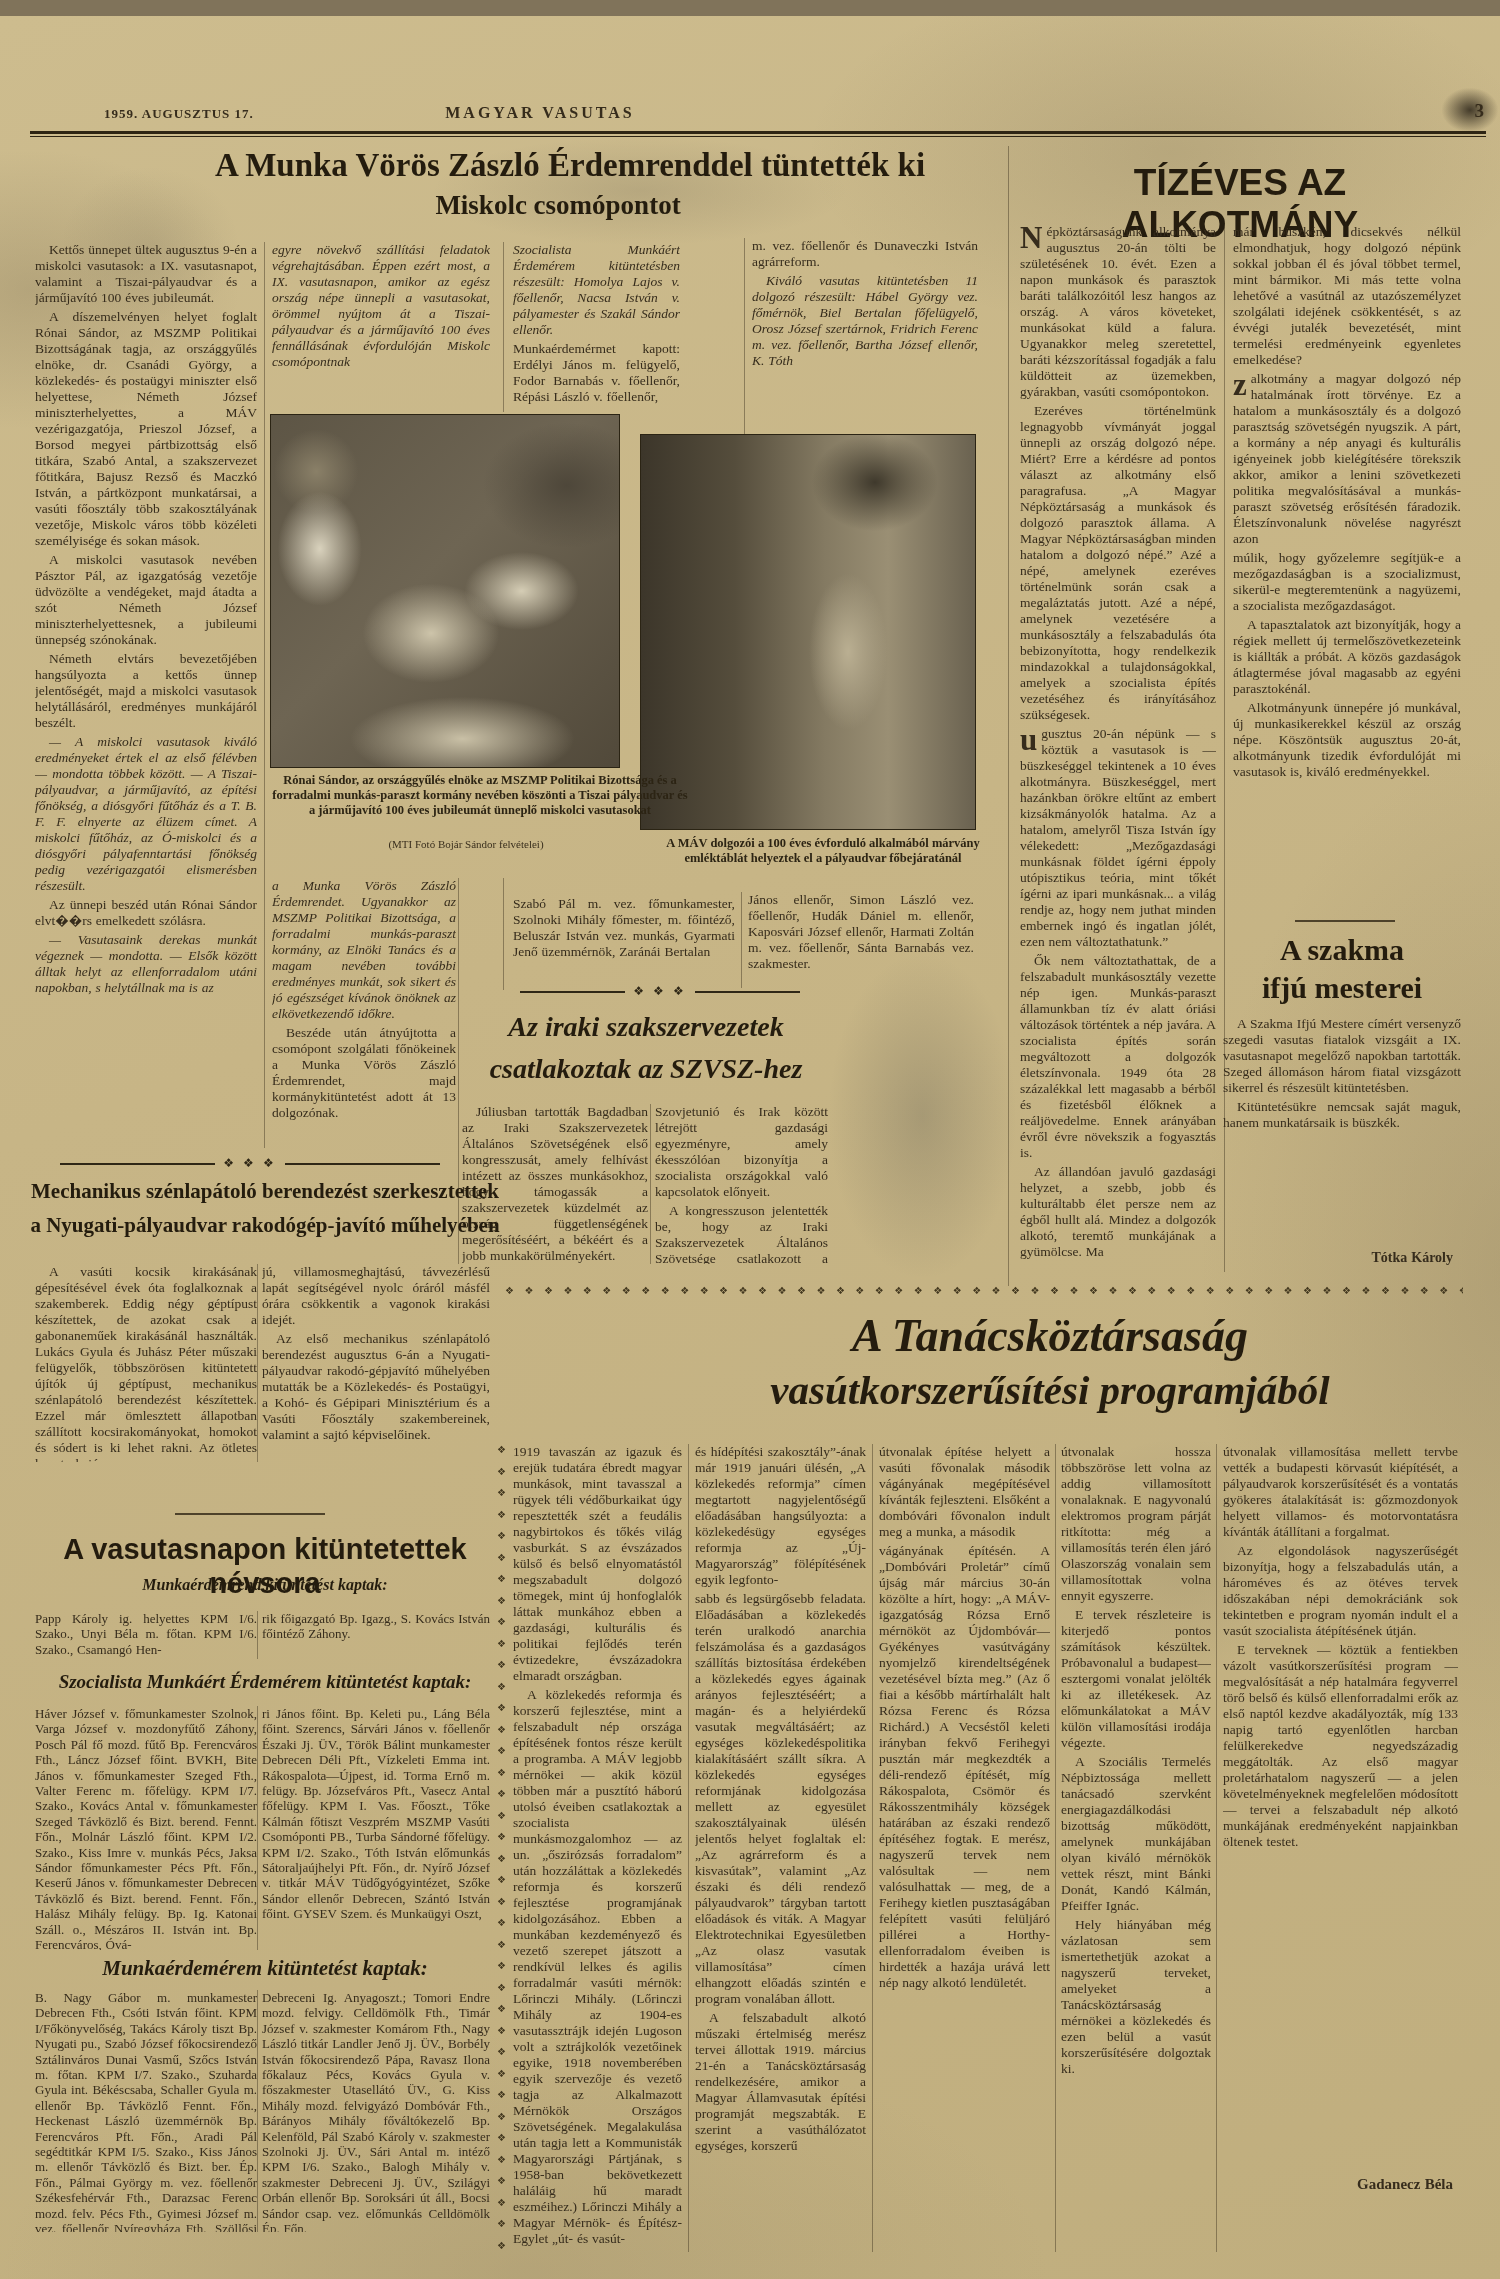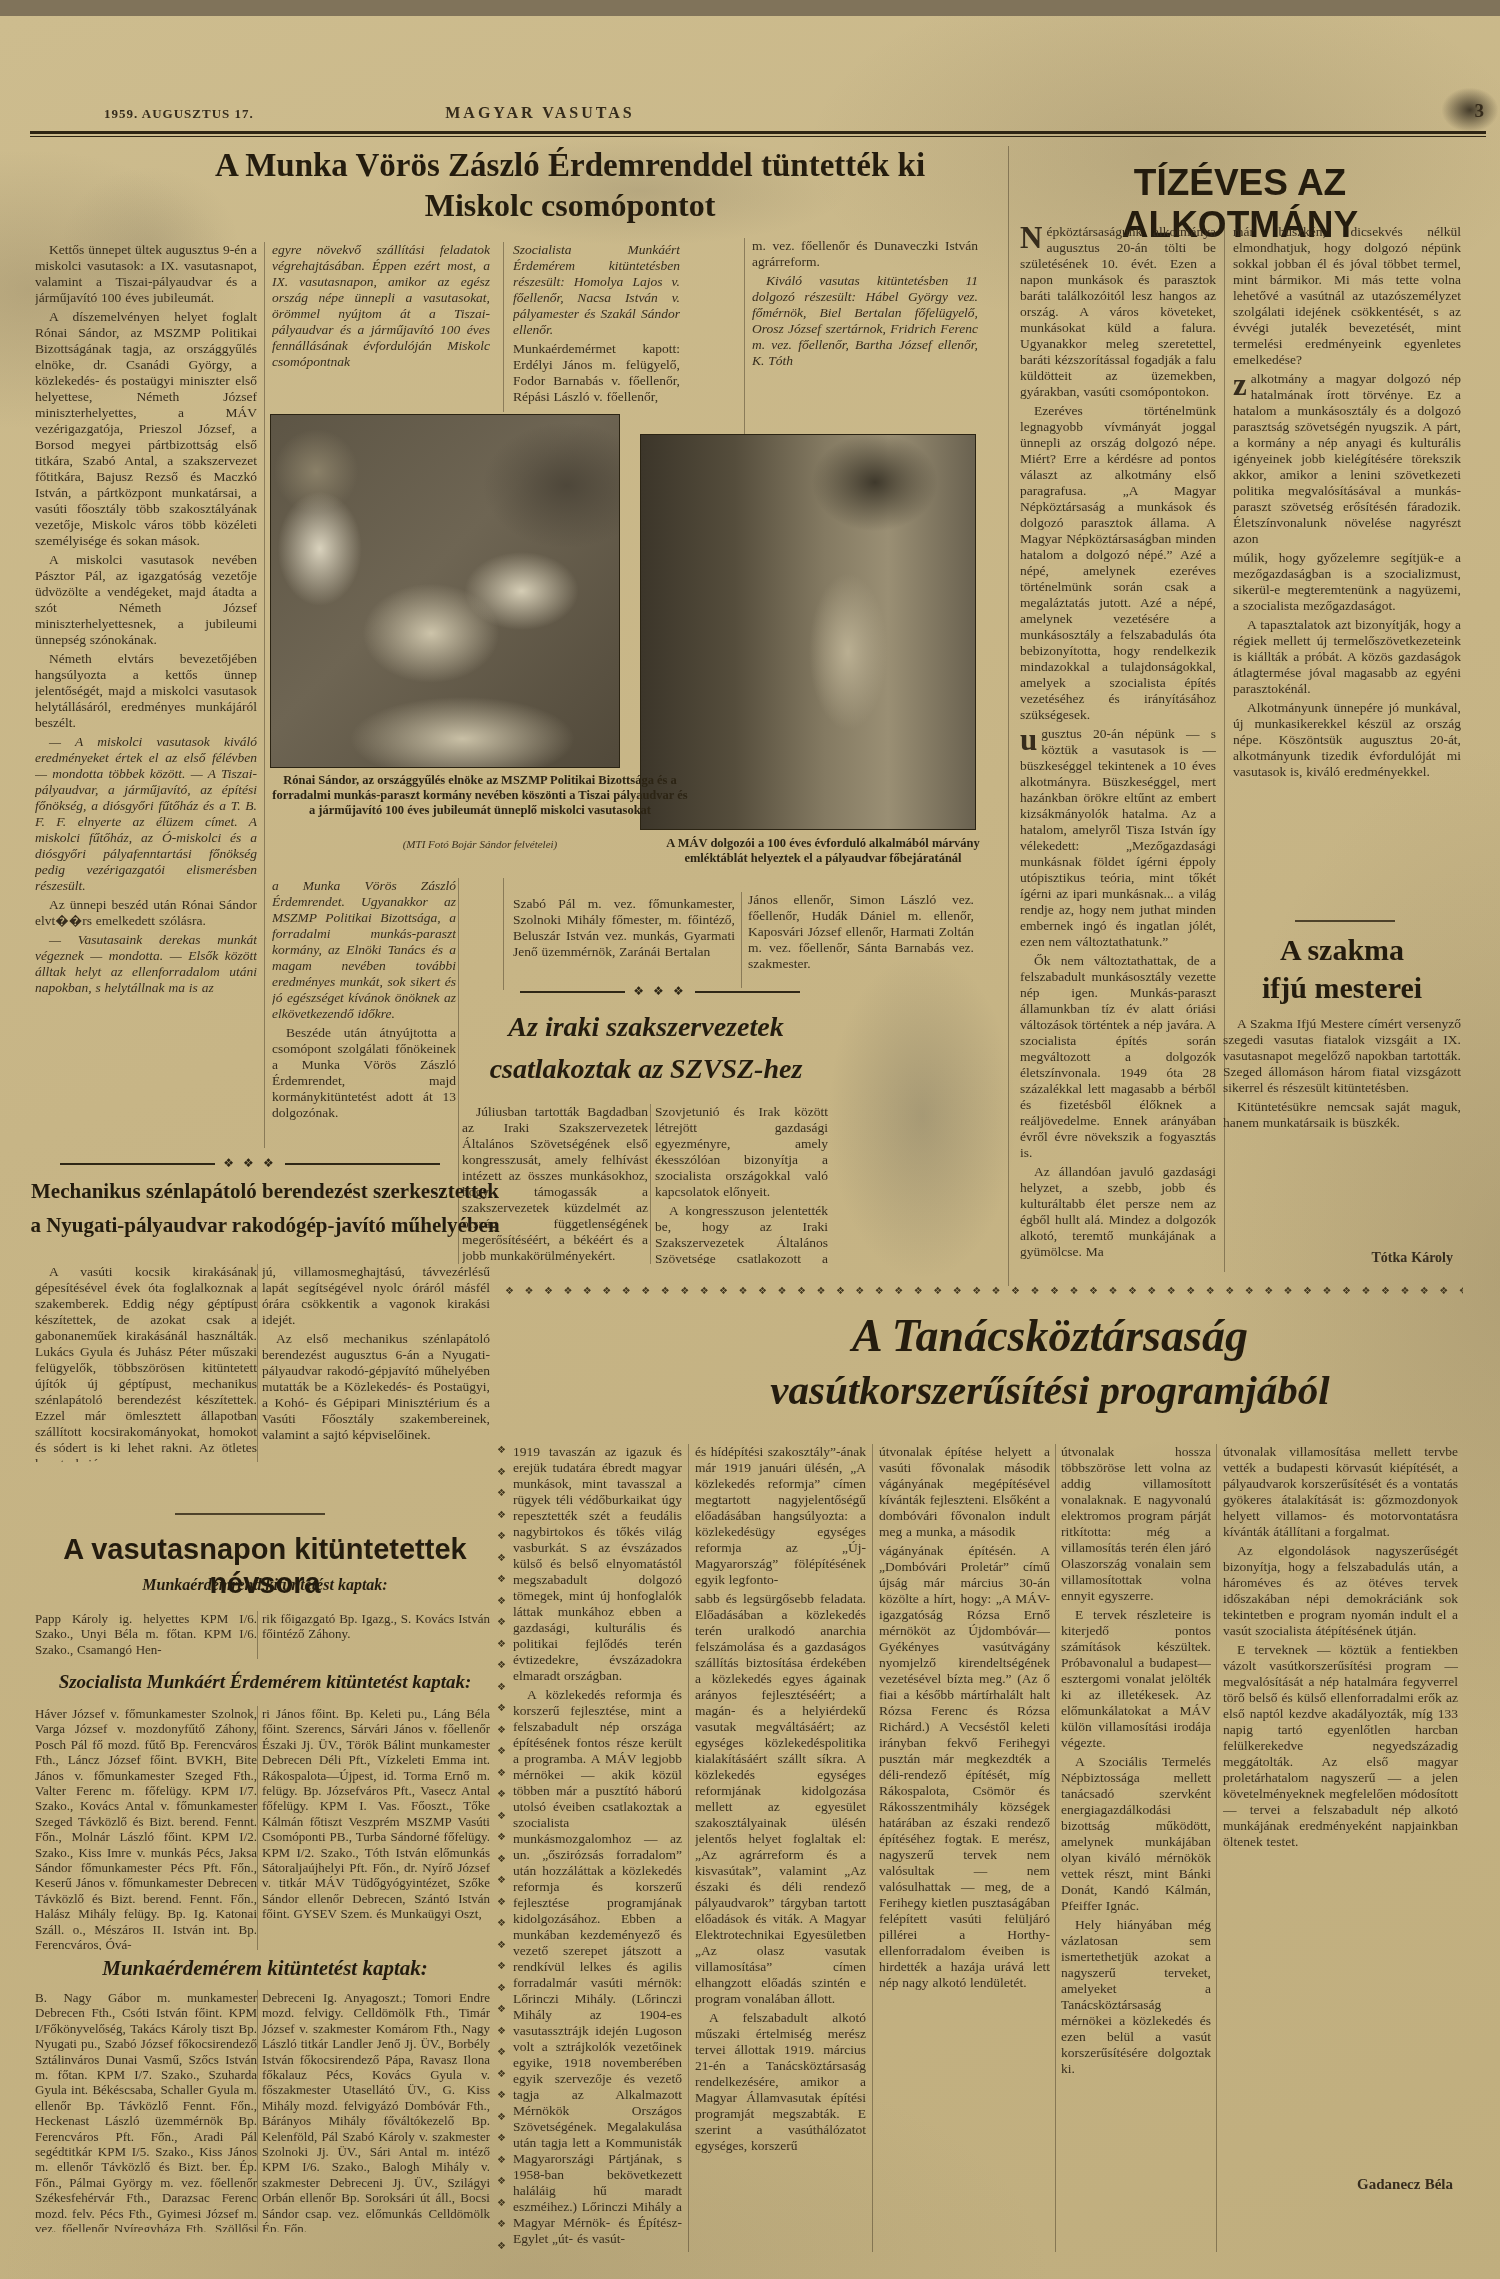--- a/index.html
+++ b/index.html
@@ -72,21 +72,21 @@
   <div class="masthead-date">1959. AUGUSZTUS 17.</div>
   <div class="masthead-title">MAGYAR VASUTAS</div>
   <div class="pgsmudge"></div>
   <div class="masthead-page">3</div>
   <div class="dblrule" style="top:115px;">
       <div class="a"></div>
       <div class="b"></div>
     </div>
 
   <div class="h-main h-serif" style="left:140px;top:130px;width:860px;font-size:33px;line-height:38px;">A Munka Vörös Zászló Érdemrenddel tüntették ki</div>
-  <div class="h-main h-serif" style="left:140px;top:170px;width:860px;font-size:32px;line-height:38px;">Miskolc csomópontot</div>
+  <div class="h-main h-serif" style="left:128px;top:170px;width:860px;font-size:27px;line-height:38px;">Miskolc csomópontot</div>
 
   <div class="col" style="left:35px;top:226px;width:222px;height:906px;">
       <p>Kettős ünnepet ültek augusztus 9-én a miskolci vasutasok: a IX. vasutasnapot, valamint a Tiszai-pályaudvar és a járműjavító 100 éves jubileumát.</p>
       <p>A díszemelvényen helyet foglalt Rónai Sándor, az MSZMP Politikai Bizottságának tagja, az országgyűlés elnöke, dr. Csanádi György, a közlekedés- és postaügyi miniszter első helyettese, Németh József miniszterhelyettes, a MÁV vezérigazgatója, Prieszol József, a Borsod megyei pártbizottság első titkára, Szabó Antal, a szakszervezet főtitkára, Bajusz Rezső és Maczkó István, a pártközpont munkatársai, a vasúti főosztály több szakosztályának vezetője, Miskolc város több közéleti személyisége és sokan mások.</p>
       <p>A miskolci vasutasok nevében Pásztor Pál, az igazgatóság vezetője üdvözölte a vendégeket, majd átadta a szót Németh József miniszterhelyettesnek, a jubileumi ünnepség szónokának.</p>
       <p>Németh elvtárs bevezetőjében hangsúlyozta a kettős ünnep jelentőségét, majd a miskolci vasutasok helytállásáról, eredményes munkájáról beszélt.</p>
       <p class="it">— A miskolci vasutasok kiváló eredményeket értek el az első félévben — mondotta többek között. — A Tiszai-pályaudvar, a járműjavító, az építési főnökség, a diósgyőri fűtőház és a T. B. F. F. elnyerte az élüzem címet. A miskolci fűtőház, az Ó-miskolci és a diósgyőri pályafenntartási főnökség pedig vezérigazgatói elismerésben részesült.</p>
       <p>Az ünnepi beszéd után Rónai Sándor elvt��rs emelkedett szólásra.</p>
       <p class="it">— Vasutasaink derekas munkát végeznek — mondotta. — Elsők között álltak helyt az ellenforradalom utáni napokban, s helytállnak ma is az</p>
     </div>
@@ -98,21 +98,21 @@
       <p class="noind">Munkaérdemérmet kapott: Erdélyi János m. felügyelő, Fodor Barnabás v. főellenőr, Répási László v. főellenőr,</p>
     </div>
   <div class="col" style="left:752px;top:222px;width:226px;height:194px;">
       <p class="noind">m. vez. főellenőr és Dunaveczki István agrárreform.</p>
       <p class="it">Kiváló vasutas kitüntetésben 11 dolgozó részesült: Hábel György vez. főmérnök, Biel Bertalan főfelügyelő, Orosz József szertárnok, Fridrich Ferenc m. vez. főellenőr, Bartha József ellenőr, K. Tóth</p>
     </div>
 
   <div class="photo photo1" style="left:270px;top:398px;width:348px;height:352px;"></div>
   <div class="photo photo2" style="left:640px;top:418px;width:334px;height:394px;"></div>
   <div class="caption" style="left:270px;top:757px;width:420px;">Rónai Sándor, az országgyűlés elnöke az MSZMP Politikai Bizottsága és a forradalmi munkás-paraszt kormány nevében köszönti a Tiszai pályaudvar és a járműjavító 100 éves jubileumát ünneplő miskolci vasutasokat</div>
-  <div class="credit" style="left:270px;top:822px;width:420px;font-style:italic;">(MTI Fotó Bojár Sándor felvételei)</div>
+  <div class="credit" style="left:256px;top:822px;width:420px;">(MTI Fotó Bojár Sándor felvételei)</div>
   <div class="caption" style="left:640px;top:820px;width:366px;">A MÁV dolgozói a 100 éves évforduló alkalmából márvány emléktáblát helyeztek el a pályaudvar főbejáratánál</div>
 
   <div class="col" style="left:272px;top:862px;width:184px;height:274px;">
       <p class="it noind">a Munka Vörös Zászló Érdemrendet. Ugyanakkor az MSZMP Politikai Bizottsága, a forradalmi munkás-paraszt kormány, az Elnöki Tanács és a magam nevében további eredményes munkát, sok sikert és jó egészséget kívánok önöknek az elkövetkezendő időkre.</p>
       <p>Beszéde után átnyújtotta a csomópont szolgálati főnökeinek a Munka Vörös Zászló Érdemrendet, majd kormánykitüntetést adott át 13 dolgozónak.</p>
     </div>
   <div class="col" style="left:513px;top:880px;width:222px;height:92px;">
       <p class="noind">Szabó Pál m. vez. főmunkamester, Szolnoki Mihály főmester, m. főintéző, Beluszár István vez. munkás, Gyarmati Jenő üzemmérnök, Zaránái Bertalan</p>
     </div>
   <div class="col" style="left:748px;top:876px;width:226px;height:94px;">

